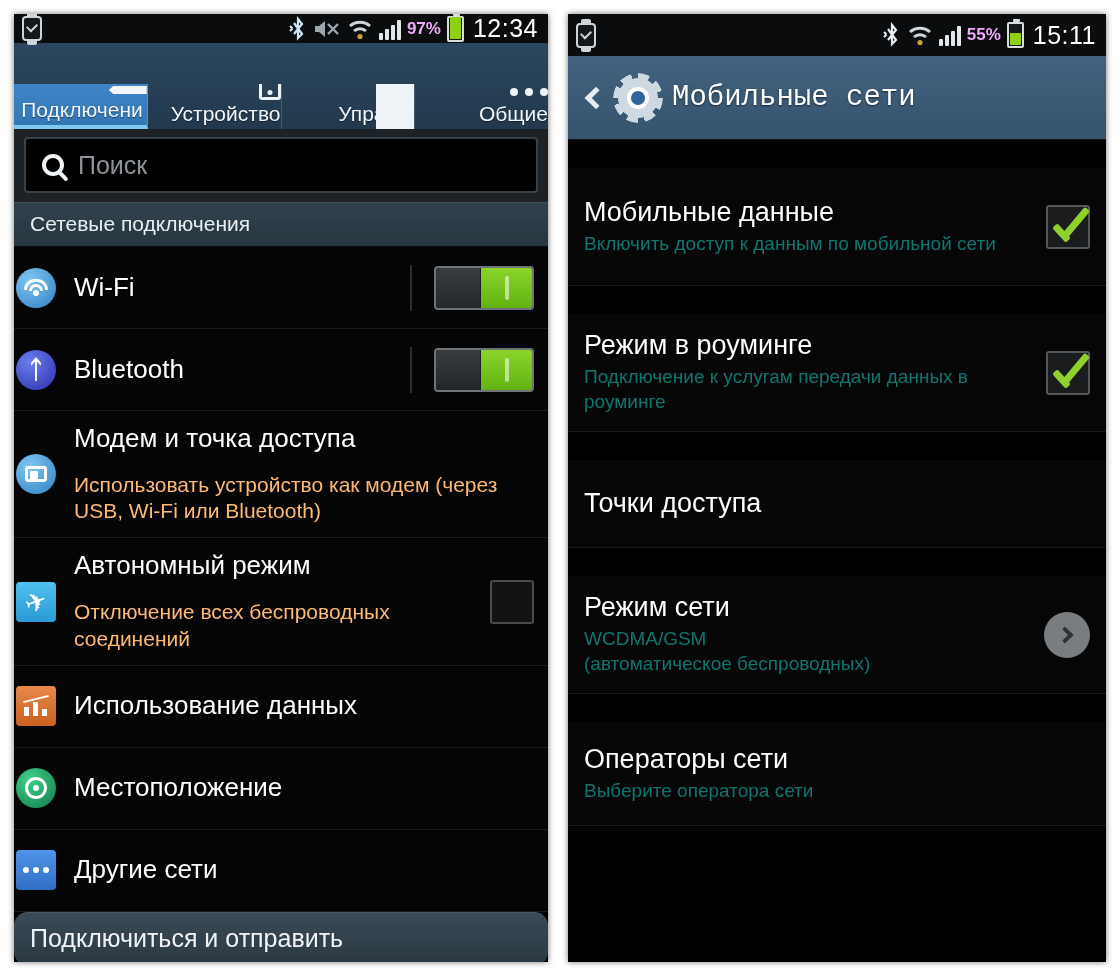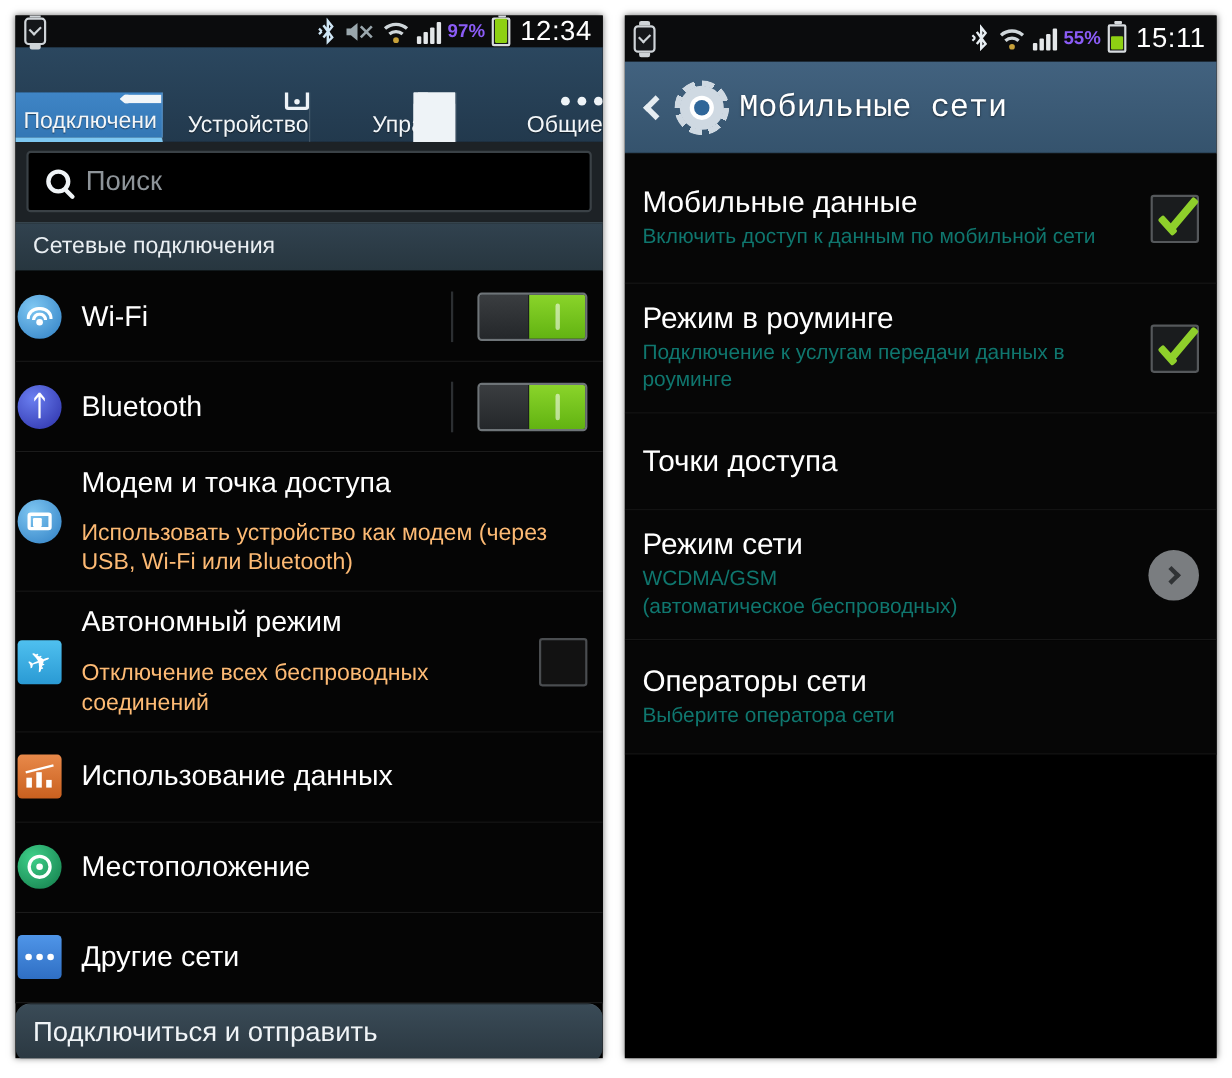--- a/index.html
+++ b/index.html
@@ -24,21 +24,21 @@
   
   .statusbar {
     height:42px; background:#0b0c0d;
     display:flex; align-items:center;
     padding:0 10px 0 8px;
     color:#f2f2f2;
   }
   .sb-left { display:flex; align-items:center; gap:6px; }
   .sb-right { margin-left:auto; display:flex; align-items:center; gap:6px; }
   .sb-clock { font-size:25px; font-weight:400; letter-spacing:.5px; color:#fff; padding-left:3px;}
-  .sb-pct { font-size:17px; font-weight:700; color:#8b5cf6; }
+  .sb-pct { font-size:17px; font-weight:700; color:#f0abfc; }
   .ico { display:block; }
 
   
   .watch {
     width:20px;height:25px;border:2px solid #cfd4d8;border-radius:4px;
     position:relative;background:#15171a;
   }
   .watch:before,.watch:after{
     content:"";position:absolute;left:3px;right:3px;height:4px;background:#cfd4d8;
   }
@@ -235,21 +235,21 @@
                      #cfd9e2 87.5% 95.5%, transparent 95.5% 100%);
     -webkit-mask:radial-gradient(circle, transparent 0 55%, #000 56% 100%);
             mask:radial-gradient(circle, transparent 0 55%, #000 56% 100%);
   }
   .gear i{position:absolute;inset:9px;border-radius:50%;background:#fff;}
   .gear u{position:absolute;inset:13px;border-radius:50%;background:#2f6699;}
   .appbar-title{color:#ffffff;font-size:29px;text-shadow:0 1px 2px rgba(0,0,0,.55);}
 
   .rrow{
     display:flex;align-items:center;gap:14px;
-    padding:14px 16px;border-bottom:1px solid #191919;background:#060606;
+    padding:14px 16px;border-bottom:1px solid #191919;background:#060606;margin-top:28px;
   }
   .rrow .texts{flex:1 1 auto;min-width:0;}
   .rrow .title{color:#fff;font-size:27px;line-height:1.15;}
   .rrow .sub{color:#0f766e;font-size:19px;line-height:1.3;margin-top:4px;}
   .spacer-fill{background:#000;flex:1 1 auto;}
   .col{display:flex;flex-direction:column;height:100%;}
 </style>
 </head>
 <body>
 

